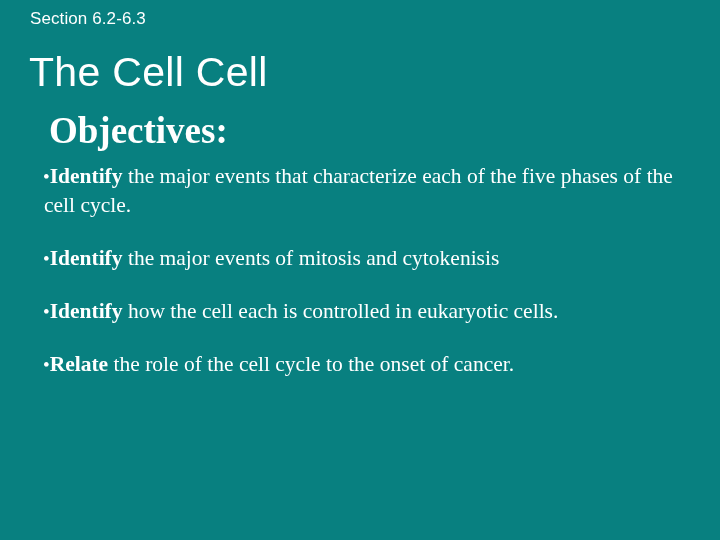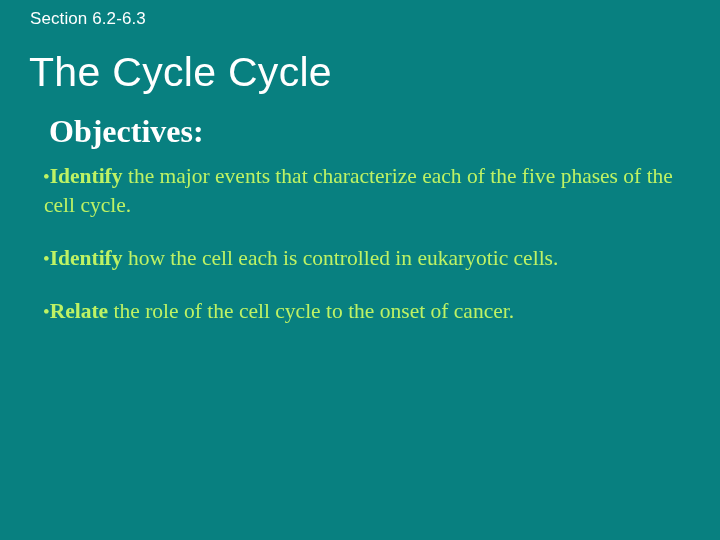--- a/index.html
+++ b/index.html
@@ -44,39 +44,39 @@
     letter-spacing: 0.3px;
     white-space: nowrap;
   }
   
   #objectives-heading {
     position: absolute;
     left: 49px;
     top: 114px;
     font-family: "Liberation Serif", serif;
     font-weight: bold;
-    font-size: 32px;
+    font-size: 37px;
     line-height: 34px;
     color: #ffffff;
     white-space: nowrap;
   }
   #objectives-list {
     position: absolute;
     left: 44px;
     top: 162px;
     width: 630px;
     margin: 0;
     padding: 0;
     list-style: none;
   }
   .objective-item {
     font-family: "Liberation Serif", serif;
     font-size: 21.5px;
     line-height: 29px;
-    color: #bef264;
+    color: #ffffff;
     text-indent: -1px;
     margin: 0 0 24px 0;
     padding: 0;
   }
   .objective-item:last-child {
     margin-bottom: 12px;
   }
   .objective-bullet {
     font-size: 19px;
   }
@@ -87,30 +87,33 @@
     font-weight: normal;
   }
 </style>
 </head>
 <body>
 
 <div id="slide">
 
   <div id="section-label">Section 6.2-6.3</div>
 
-  <div id="slide-title">The Cycle Cycle</div>
+  <div id="slide-title">The Cell Cell</div>
 
   <div id="objectives-heading">Objectives:</div>
 
   <ul id="objectives-list">
 
     <li class="objective-item">
       <span class="objective-bullet">•</span><span class="objective-lead">Identify</span><span class="objective-rest"> the major events that characterize each of the five phases of the cell cycle.</span>
     </li>
 
+    <li class="objective-item">
+      <span class="objective-bullet">•</span><span class="objective-lead">Identify</span><span class="objective-rest"> the major events of mitosis and cytokenisis</span>
+    </li>
 
     <li class="objective-item">
       <span class="objective-bullet">•</span><span class="objective-lead">Identify</span><span class="objective-rest"> how the cell each is controlled in eukaryotic cells.</span>
     </li>
 
     <li class="objective-item">
       <span class="objective-bullet">•</span><span class="objective-lead">Relate</span><span class="objective-rest"> the role of the cell cycle to the onset of cancer.</span>
     </li>
 
   </ul>

